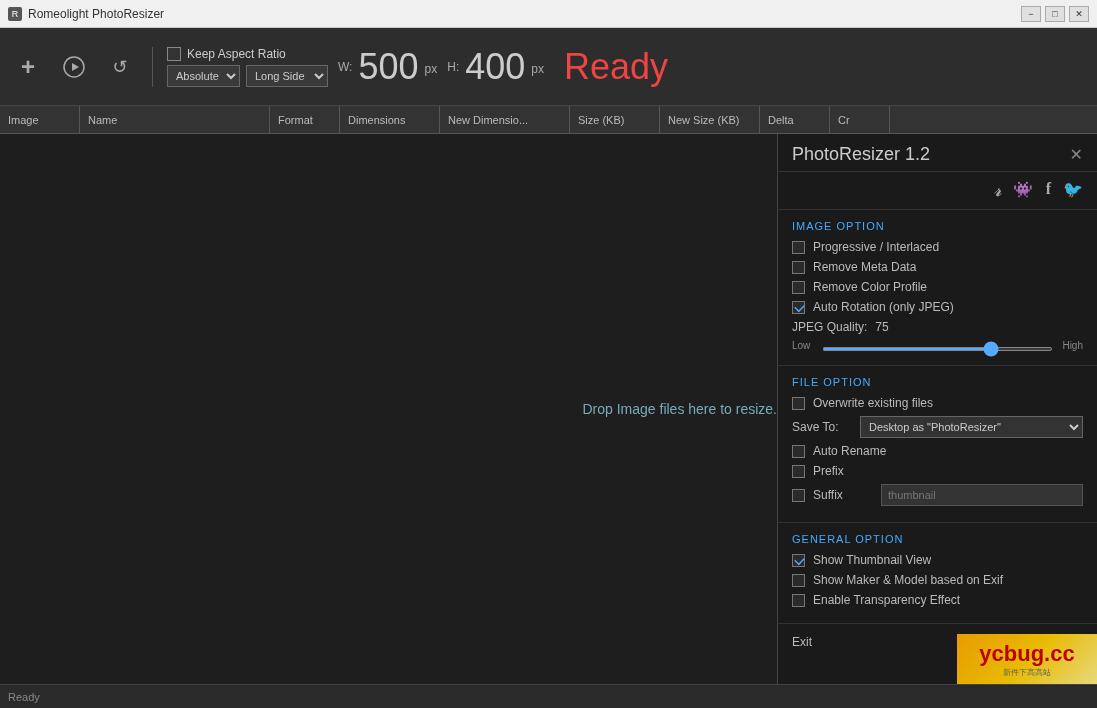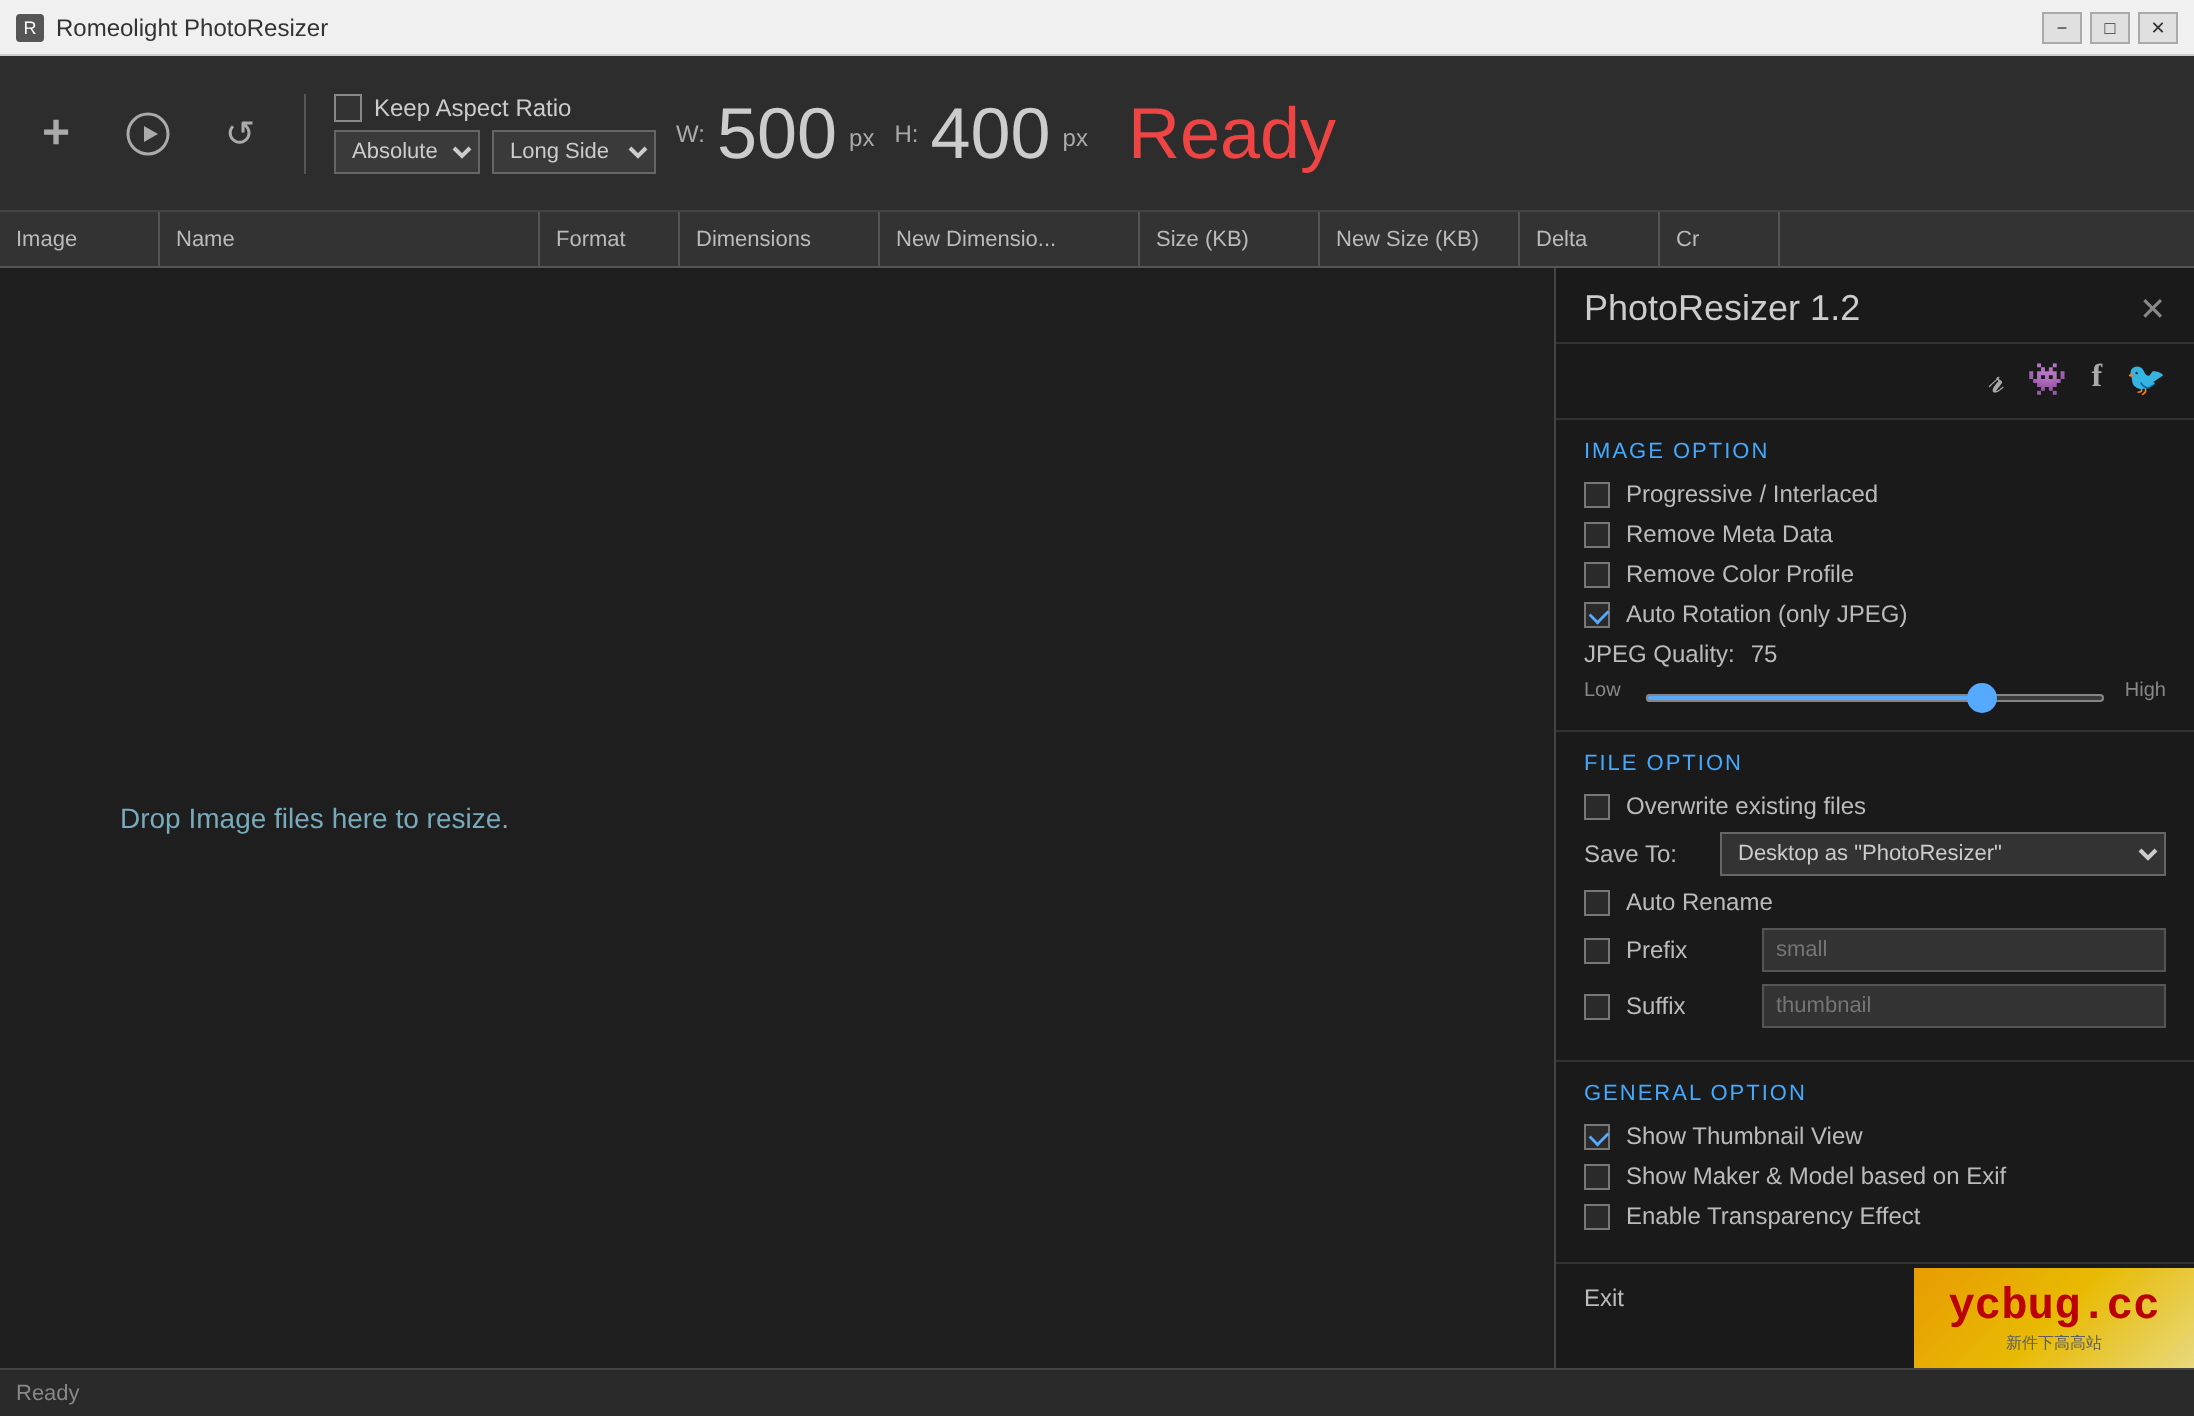--- a/index.html
+++ b/index.html
@@ -164,21 +164,21 @@
       flex: 1;
       height: calc(708px - 28px - 78px - 28px - 24px);
     }
 
     
     .drop-zone {
       flex: 1;
       background: #1e1e1e;
       display: flex;
       align-items: center;
-      justify-content: flex-start;
+      justify-content: flex-end;
       padding-left: 60px;
       position: relative;
     }
     .drop-text {
       color: #666;
       font-size: 14px;
     }
     .drop-text span {
       color: #7ab;
     }
@@ -548,21 +548,20 @@
       </div>
 
       <div class="file-row">
         <div class="checkbox-box" style="margin-right:0;"></div>
         <span class="check-label" style="min-width:80px;">Auto Rename</span>
       </div>
 
       <div class="file-row">
         <div class="checkbox-box"></div>
         <span class="file-row-label">Prefix</span>
-        <input type="text" class="file-input" placeholder="small" value="" style="">
       </div>
 
       <div class="file-row">
         <div class="checkbox-box"></div>
         <span class="file-row-label">Suffix</span>
         <input type="text" class="file-input" placeholder="thumbnail" value="" style="">
       </div>
     </div>
 
     <div class="option-section">
@@ -586,15 +585,15 @@
       <a class="exit-link">Exit</a>
     </div>
   </div>
 </div>
 
 <div class="status-bar">
   <span class="status-text">Ready</span>
 </div>
 
 <div class="watermark" style="background:linear-gradient(135deg,#fa0,#fc0,#fe8);padding:4px 8px;display:flex;flex-direction:column;align-items:center;justify-content:center;">
-  <span style="font-size:22px;font-weight:900;color:#c00;font-family:Liberation Mono, monospace;">ycbug.cc</span>
+  <span style="font-size:22px;font-weight:900;color:#c00;font-family:Liberation Sans, sans-serif;">ycbug.cc</span>
   <span style="font-size:8px;color:#666;">新件下高高站</span>
 </div>
 
 </body></html>

